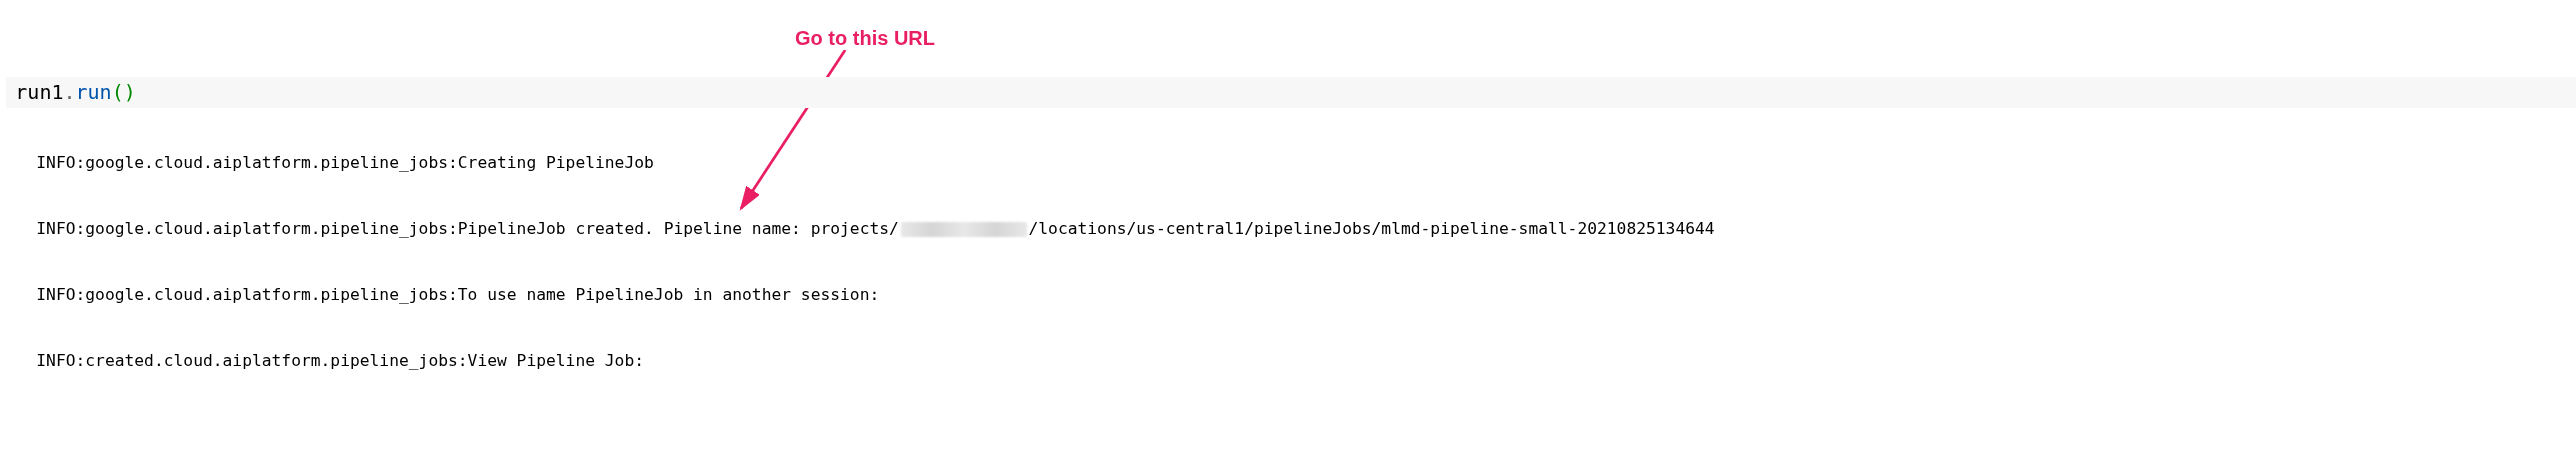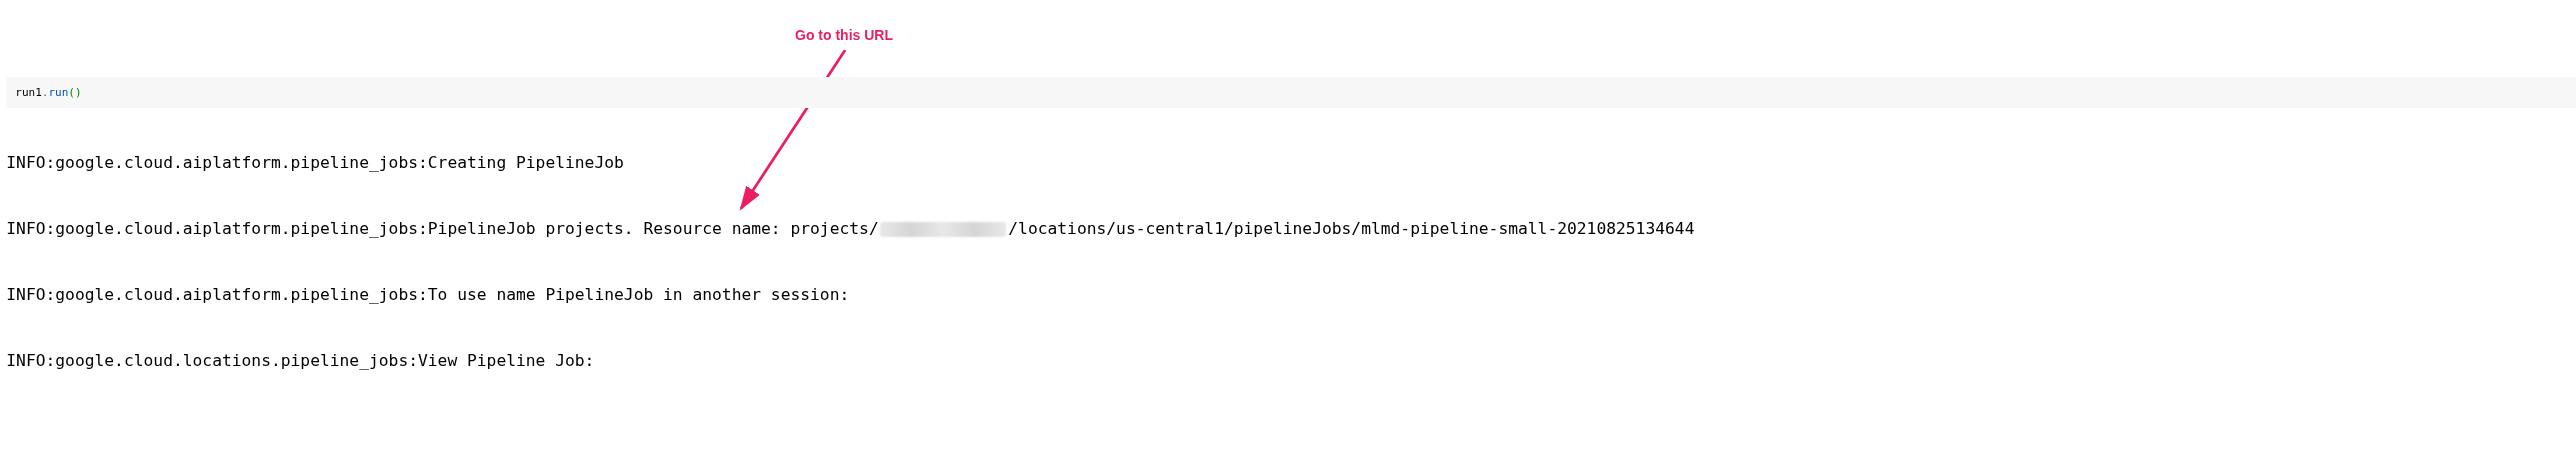--- a/index.html
+++ b/index.html
@@ -11,54 +11,54 @@
     height: 452px;
     position: relative;
     overflow: hidden;
   }
   .annotation {
     position: absolute;
     top: 27px;
     left: 795px;
     font-family: -apple-system, "Helvetica Neue", Arial, sans-serif;
     font-weight: 700;
-    font-size: 14px;
+    font-size: 20px;
     color: #e91e63;
   }
   .arrow-svg {
     position: absolute;
     top: 50px;
     left: 723px;
     pointer-events: none;
   }
   .code-block {
     position: absolute;
     top: 77px;
     left: 6.3px;
     right: 0;
     background: #f7f7f7;
     padding: 3.6px 9px;
-    font-size: 11px;
+    font-size: 20px;
     line-height: 23.5px;
   }
   .code-block .obj { color: #000; }
   .code-block .dot { color: #666; }
   .code-block .method { color: #0055aa; }
   .code-block .paren { color: #008800; }
   .log-output {
     position: absolute;
     top: 108px;
     left: 6.3px;
     right: 6.3px;
     font-size: 16.3px;
     line-height: 22px;
     white-space: pre;
     color: #000;
   }
-  .log-line { display: block; position: relative; }
+  .log-line { display: block; position: relative; margin-left: 30px; }
   .redacted {
     display: inline-block;
     width: 126px;
     height: 14.5px;
     vertical-align: middle;
     background: linear-gradient(90deg, #e8e8e8 0%, #d5d5d5 25%, #e8e8e8 50%, #d5d5d5 75%, #e8e8e8 100%);
     filter: blur(1.1px);
     border-radius: 1.8px;
     margin: 0 1.8px;
   }
@@ -76,20 +76,20 @@
   </defs>
   <line x1="135" y1="0" x2="20" y2="175" stroke="#e91e63" stroke-width="3" marker-end="url(#arrowhead)"></line>
 </svg>
 
 <div class="code-block">
   <span class="obj">run1</span><span class="dot">.</span><span class="method">run</span><span class="paren">()</span>
 </div>
 
 <div class="log-output">
   <span class="log-line"><span>INFO:google.cloud.aiplatform.pipeline_jobs:Creating PipelineJob</span></span>
-  <span class="log-line"><span>INFO:google.cloud.aiplatform.pipeline_jobs:PipelineJob projects. Resource name: projects/</span><span class="redacted"></span><span>/locations/us-central1/pipelineJobs/mlmd-pipeline-small-20210825134644</span></span>
+  <span class="log-line"><span>INFO:google.cloud.aiplatform.pipeline_jobs:PipelineJob created. Pipeline name: projects/</span><span class="redacted"></span><span>/locations/us-central1/pipelineJobs/mlmd-pipeline-small-20210825134644</span></span>
   <span class="log-line"><span>INFO:google.cloud.aiplatform.pipeline_jobs:To use name PipelineJob in another session:</span></span>
-  <span class="log-line"><span>INFO:google.cloud.locations.pipeline_jobs:View Pipeline Job:</span></span>
+  <span class="log-line"><span>INFO:created.cloud.aiplatform.pipeline_jobs:View Pipeline Job:</span></span>
   
   
   
 </div>
 
 
 </body></html>

